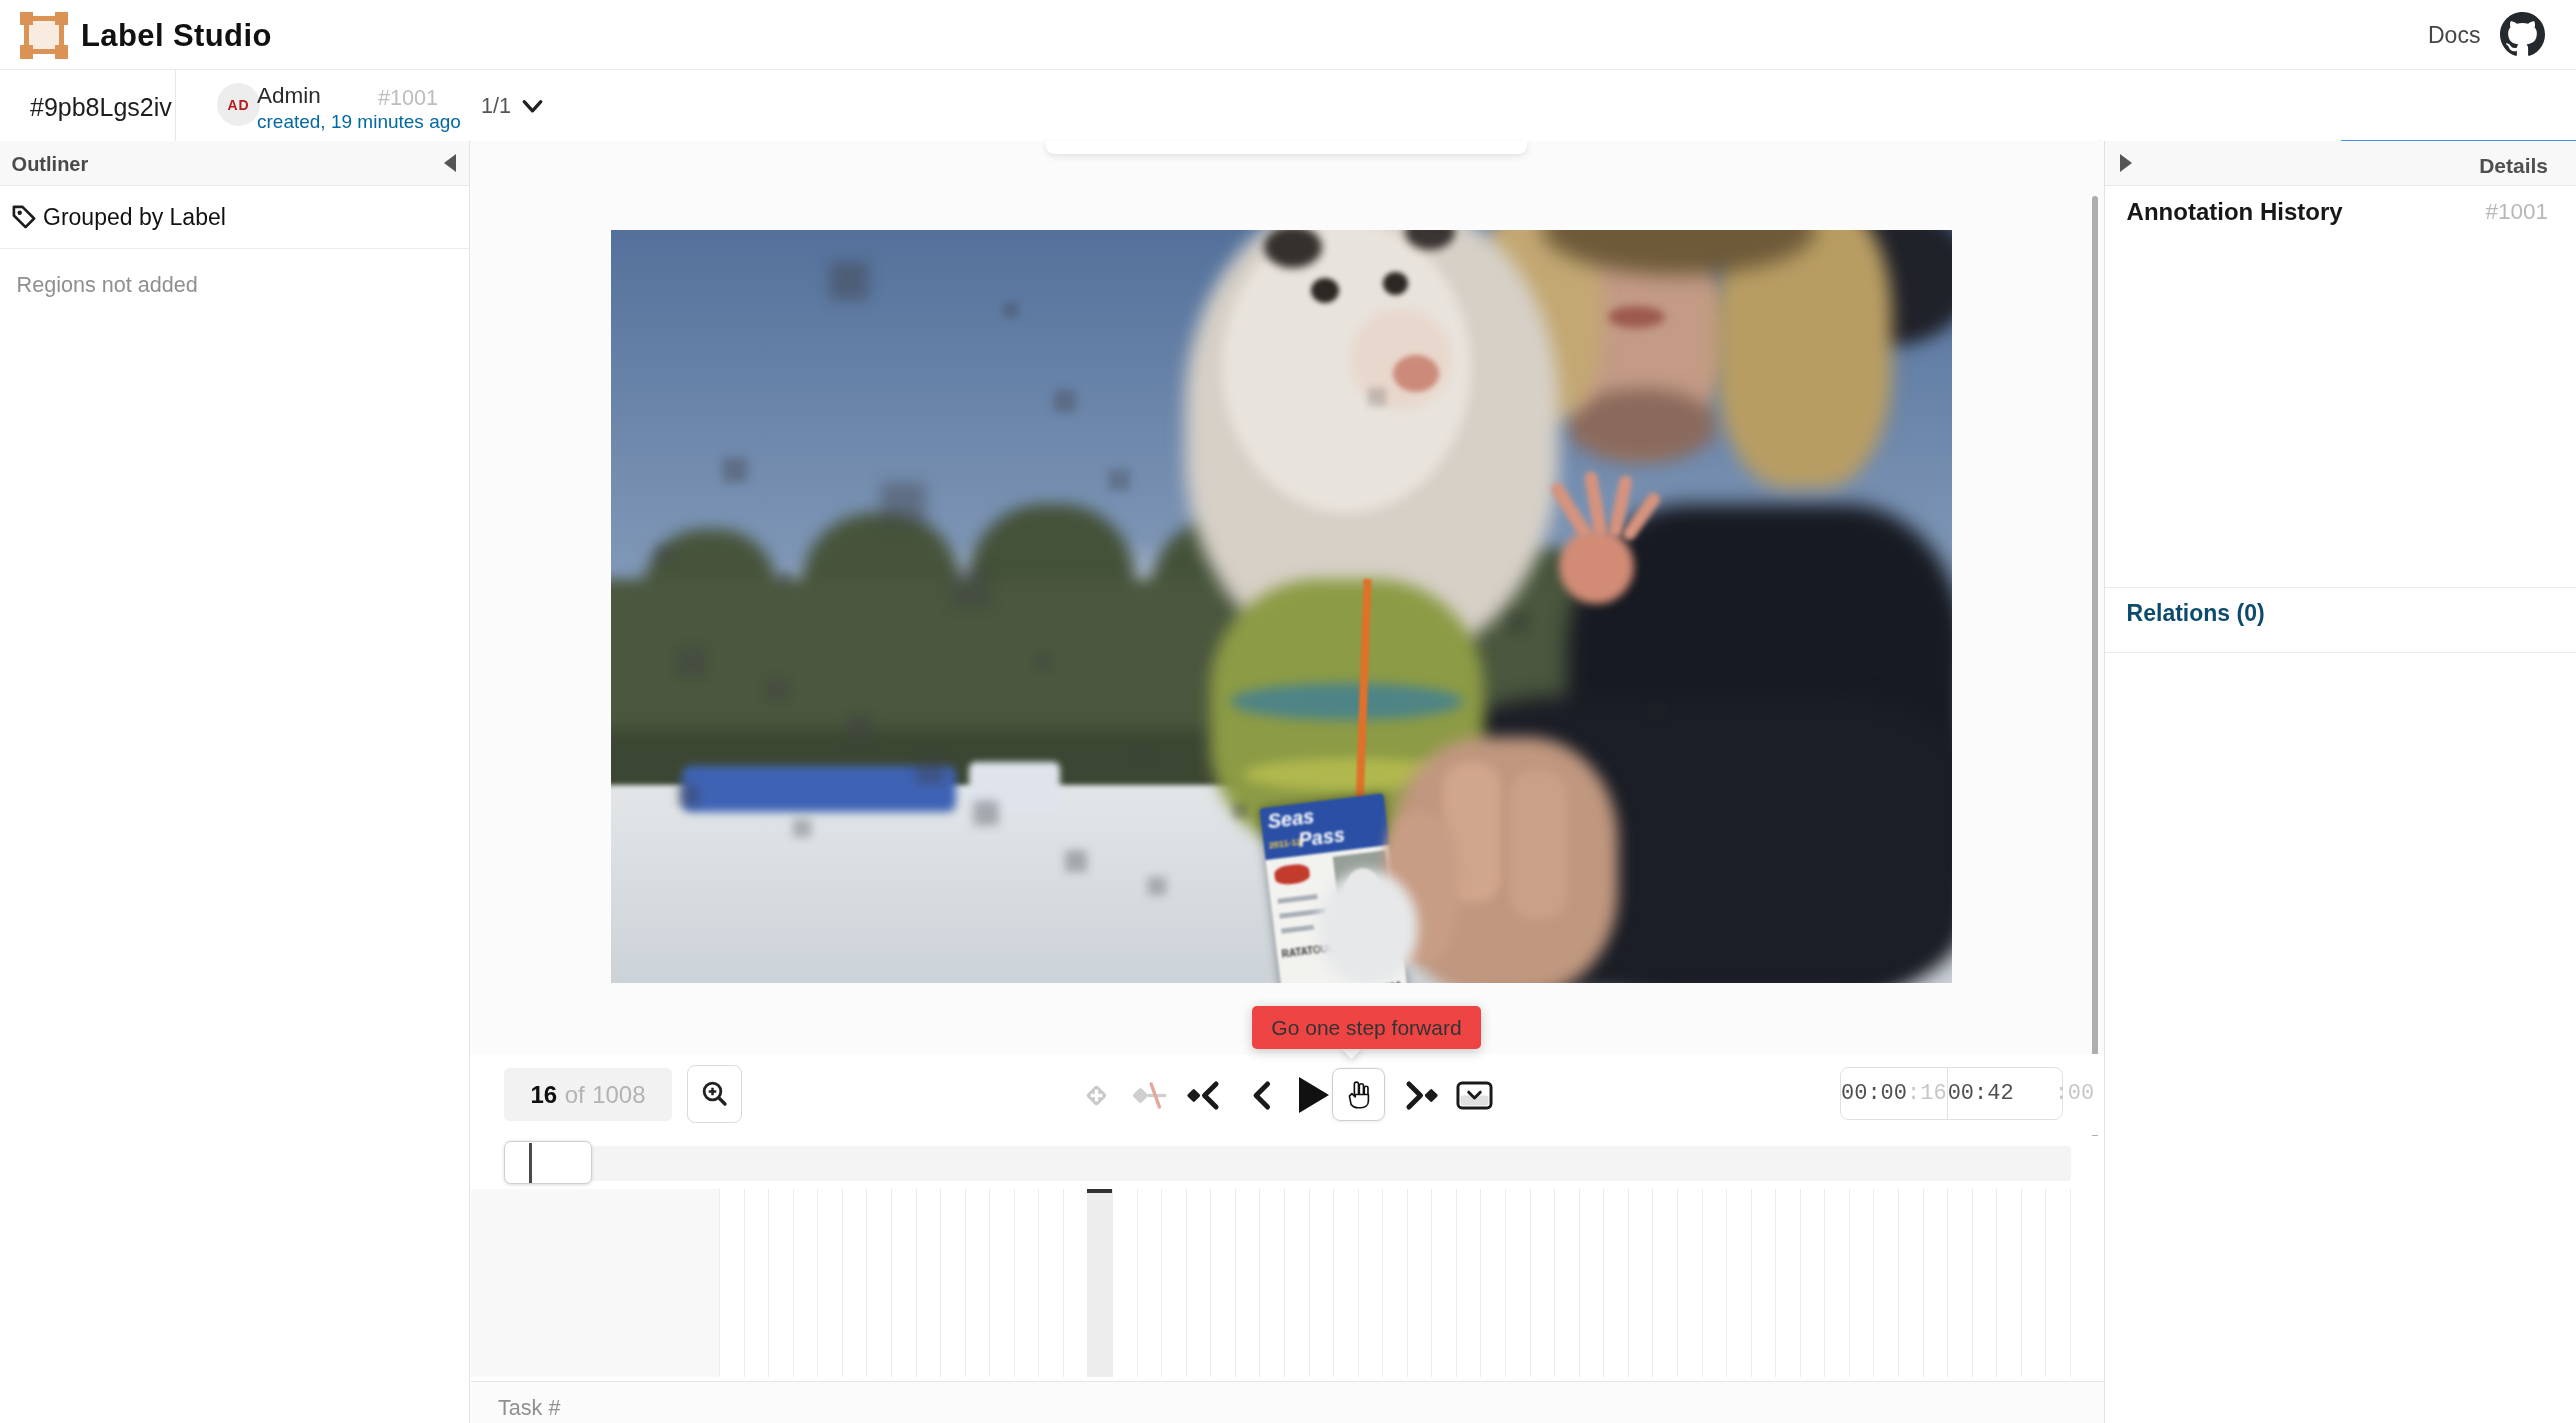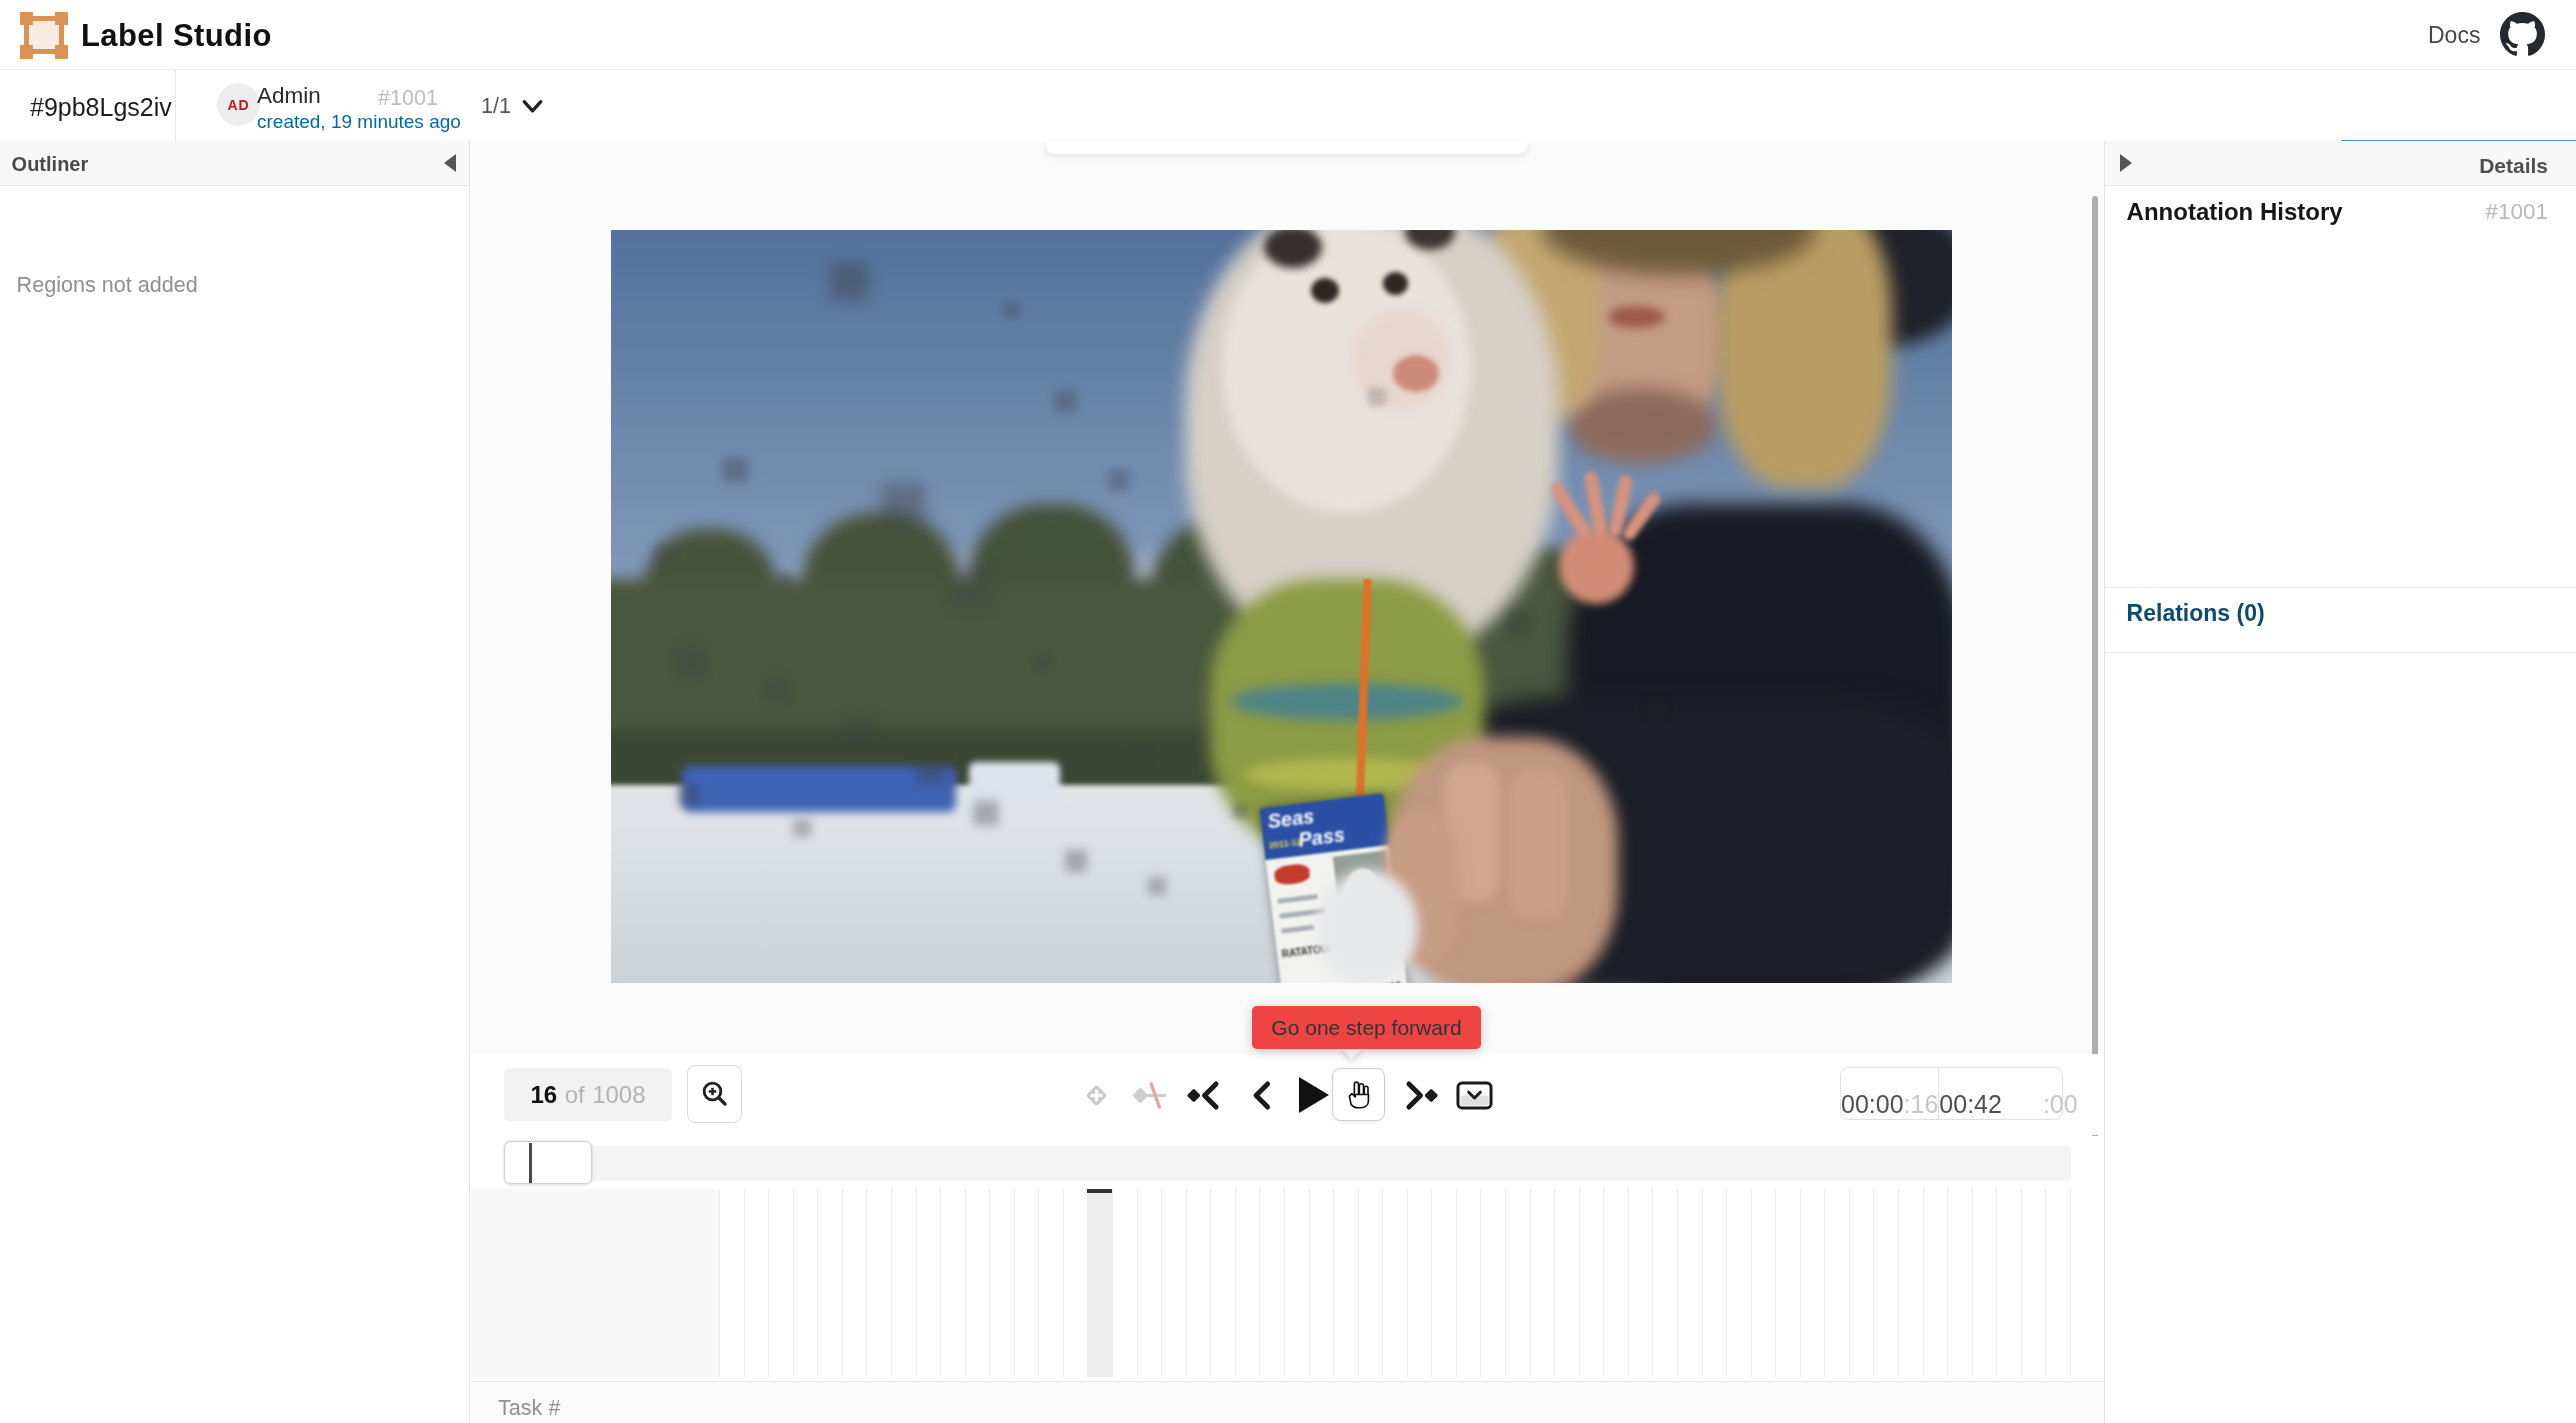--- a/index.html
+++ b/index.html
@@ -91,21 +91,21 @@
 
   
   .controls { position:absolute; left:471px; top:1054px; width:1633px; height:81px; background:#fff; }
   .frame-box { position:absolute; left:33px; top:14px; width:168px; height:53px; background:#f2f2f2; border-radius:5px; display:flex; align-items:center; justify-content:center; gap:7.5px; font-size:24px; cursor:text; }
   .frame-cur { font-weight:bold; color:#111; }
   .frame-dim { color:#b3b3b3; }
   .zoom-btn { position:absolute; left:216px; top:10.8px; width:55px; height:58px; background:#fff; border:1.2px solid #d9d9d9; border-radius:8.3px; display:flex; align-items:center; justify-content:center; cursor:pointer; }
   .pc { position:absolute; top:21px; display:flex; align-items:center; justify-content:center; cursor:pointer; }
   .hoverbtn { position:absolute; left:861px; top:14px; width:53px; height:53px; background:#fff; border:1.2px solid #cfcfcf; border-radius:8.3px; box-shadow:0 0.8px 3.3px rgba(0,0,0,.08); display:flex; align-items:center; justify-content:center; cursor:pointer; }
   .times { position:absolute; left:1369px; top:13.3px; width:223px; height:53px; border:1.2px solid #e0e0e0; border-radius:8.3px; display:flex; }
-  .tcell { flex:1; display:flex; align-items:flex-end; justify-content:center; font-size:25px; }
+  .tcell { flex:1; display:flex; align-items:center; justify-content:center; font-size:22px;font-family:Liberation Mono, monospace; }
   .tcell + .tcell { border-left:0.8px solid #e0e0e0;gap:41px; }
   .tmain { color:#4f4f4f; } .tdim { color:#c6c6c6; }
 
   
   .tooltip { position:absolute; left:1252px; top:1006px; width:229px; height:43px; background:#ef4444; border-radius:5px; box-shadow:0 2.5px 11.6px rgba(0,0,0,.20); display:flex; align-items:center; justify-content:center; font-size:21px; color:#333; z-index:5; }
   .tooltip-arrow { position:absolute; left:1344px; top:1041px; width:15px; height:15px; background:#fff; transform:rotate(45deg); box-shadow:2.5px 2.5px 6.7px rgba(0,0,0,.12); z-index:4; }
 
   
   .seekrow { position:absolute; left:471px; top:1136px; width:1633px; height:53px; background:#fff; }
   .seek-track { position:absolute; left:33px; top:10px; width:1567px; height:35px; background:#f4f4f4; border-radius:3.3px; cursor:pointer; }
@@ -227,20 +227,29 @@
     </div>
     <div class="toggle-label">Auto-Annotation</div>
     <div class="skip-btn">Skip</div>
     <div class="update-btn">Update</div>
   </div>
 
   <div class="lsb">
     <div class="panel-strip">
       <div class="lsb-title">Outliner</div>
       <div class="tri-left" style="position:absolute;left:444px;top:13.3px"></div>
+    </div>
+    <div class="group-row">
+      <div style="position:absolute;left:10px;top:16.6px">
+        <svg width="28" height="28" viewBox="0 0 36 36">
+            <path d="M5 5h11l15 15-11 11L5 16z" fill="none" stroke="#1c1c1c" stroke-width="3.4" stroke-linejoin="round"></path>
+            <circle cx="12.5" cy="12.5" r="2.8" fill="#1c1c1c"></circle>
+          </svg>
+      </div>
+      <div class="group-label">Grouped by Label</div>
     </div>
     <div class="regions-empty">Regions not added</div>
   </div>
 
   <div class="rsb">
     <div class="panel-strip">
       <div class="tri-right" style="position:absolute;left:15px;top:13.3px"></div>
       <div class="rsb-title">Details</div>
     </div>
     <div class="hist-label">Annotation History</div>

